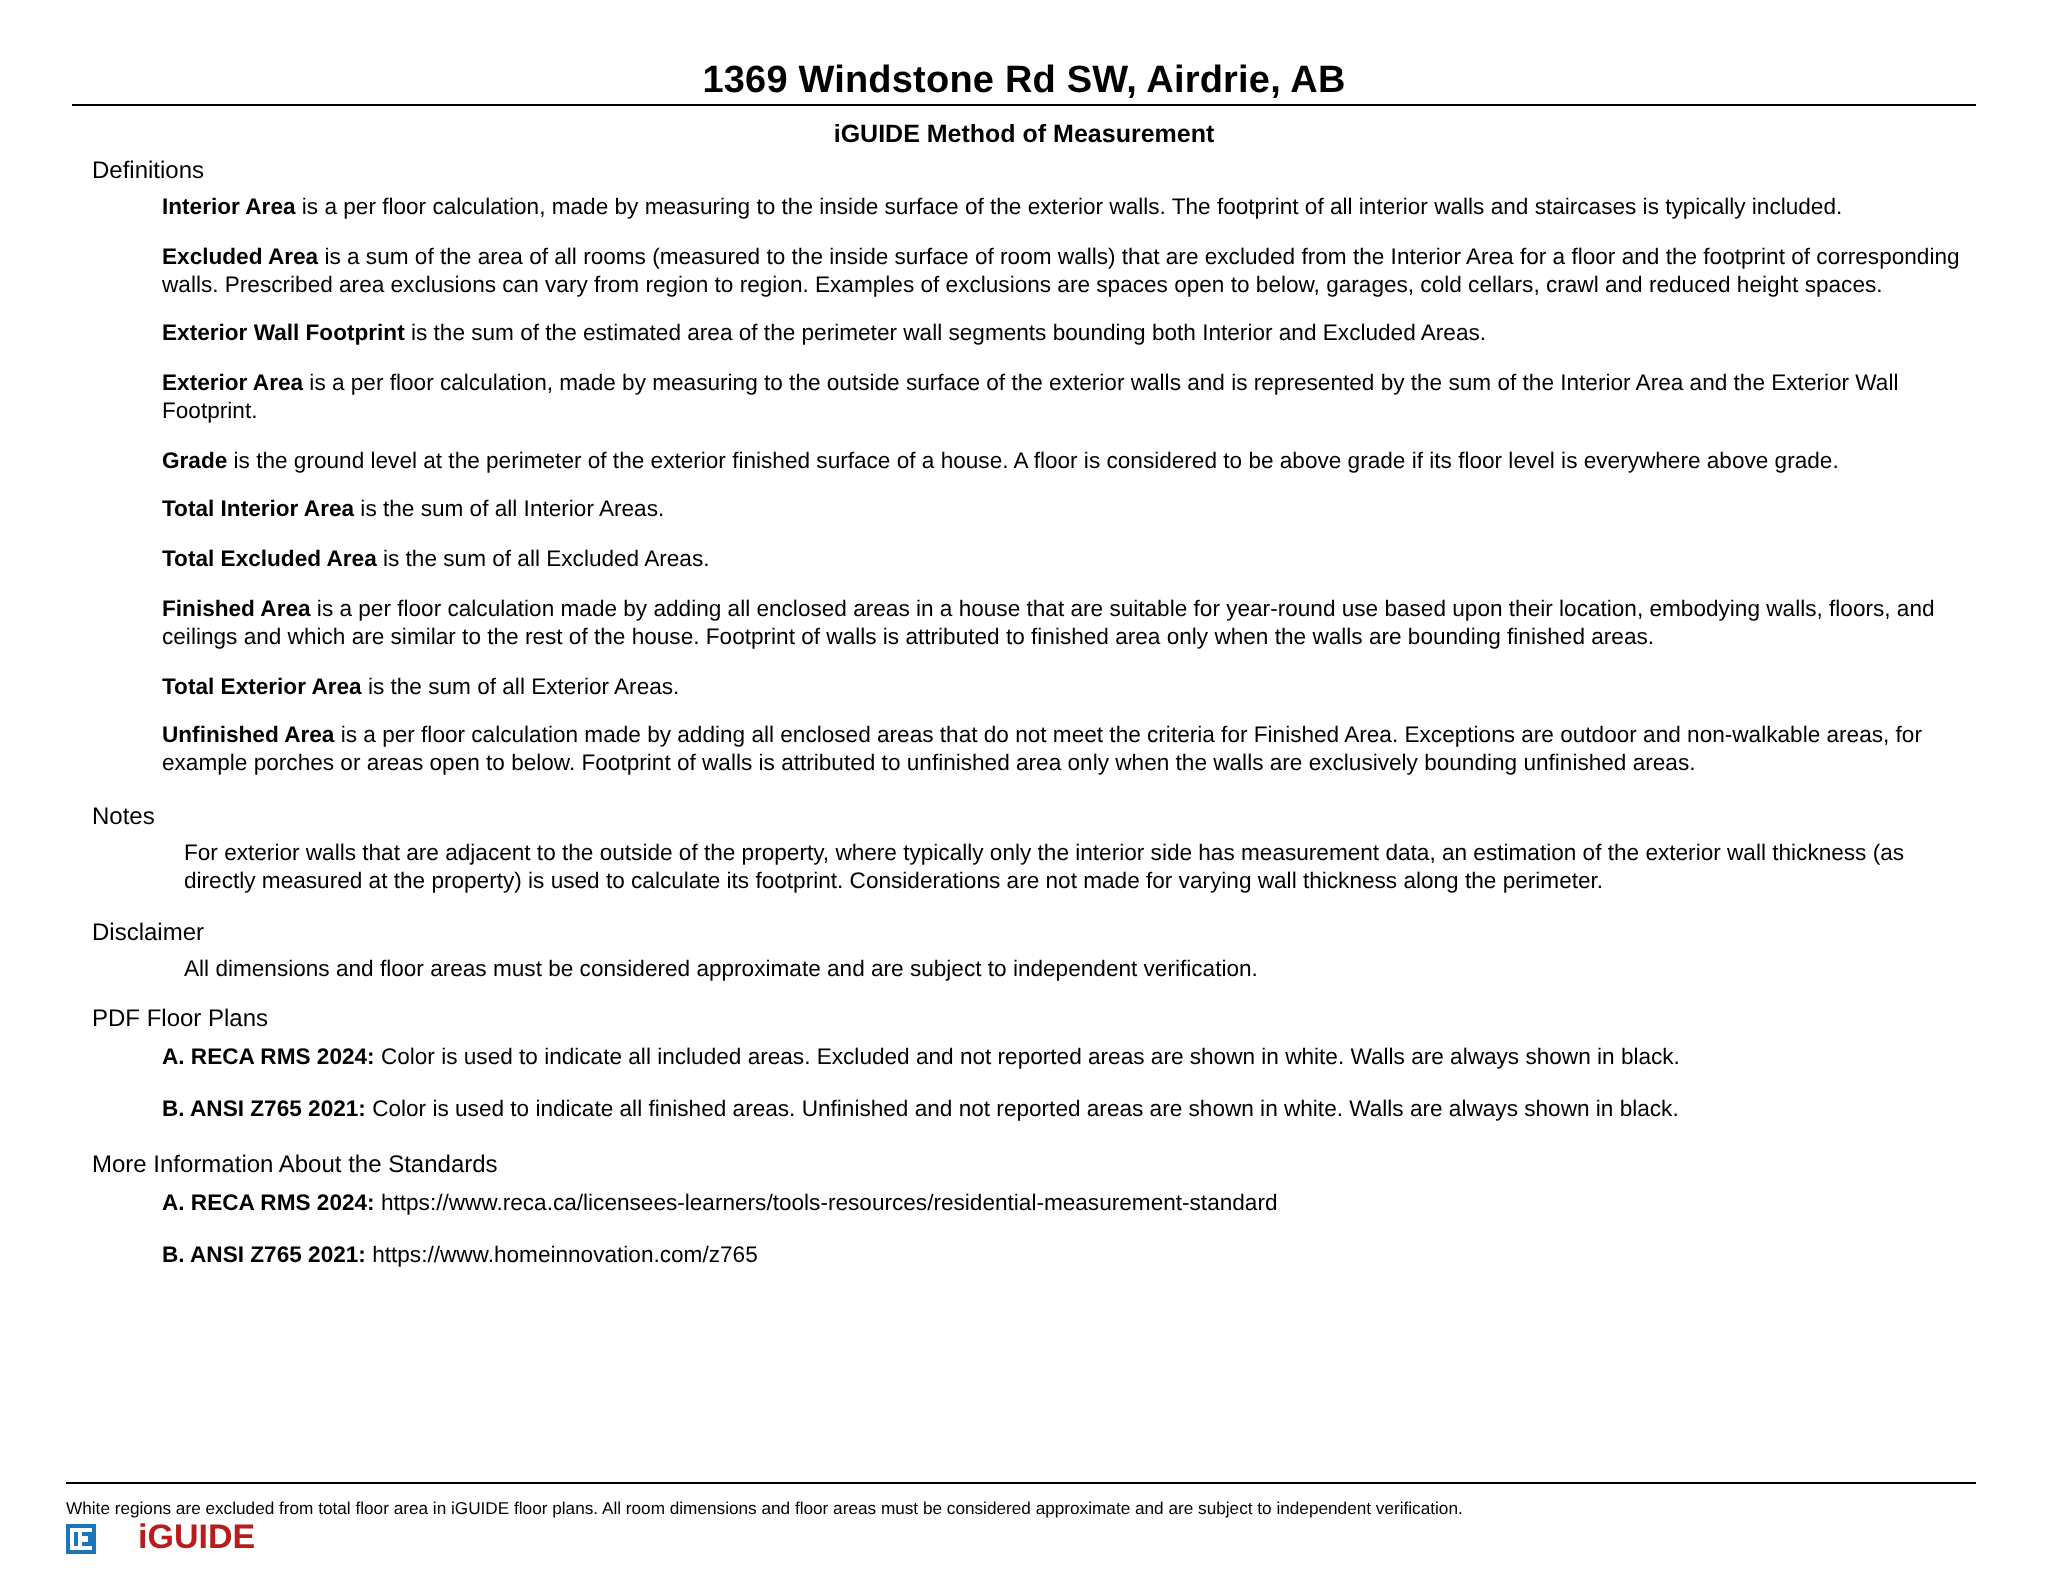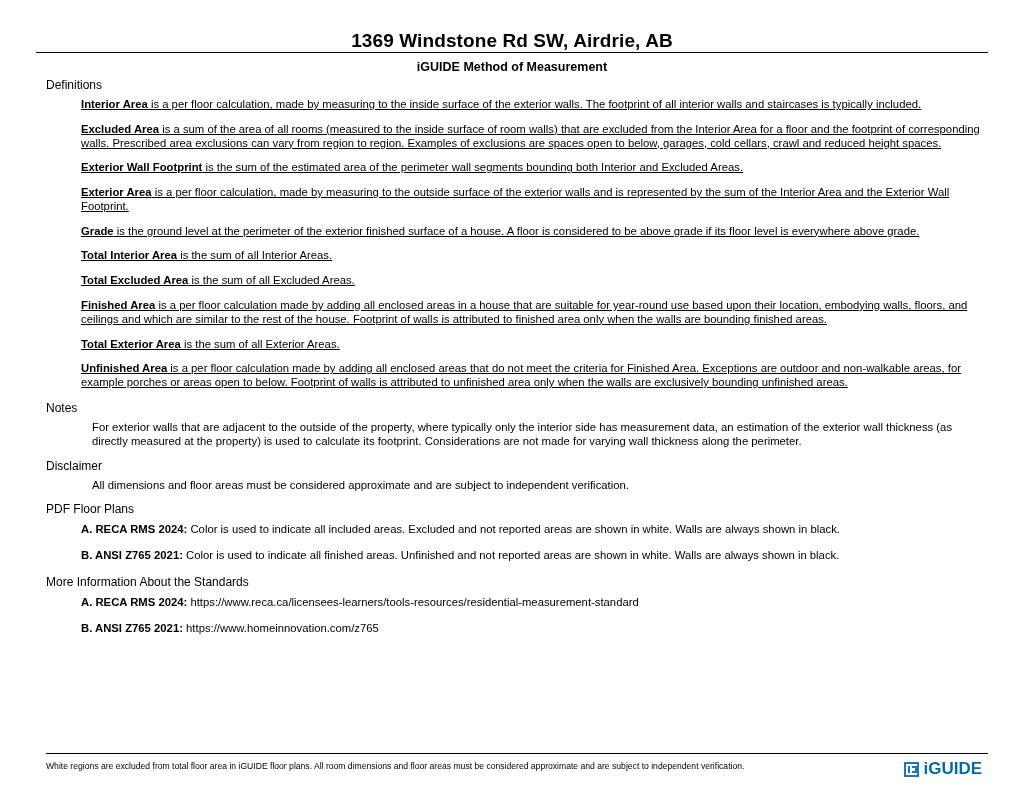--- a/index.html
+++ b/index.html
@@ -43,59 +43,59 @@
     font-size: 12px;
     font-weight: normal;
     margin: 4px 0 6px 10px;
   }
   .para {
     font-size: 11.3px;
     line-height: 1.22;
     margin: 0 0 11px 45px;
     text-align: left;
     max-width: 905px;
-    text-decoration: underline;
   }
   .para b {
     font-weight: bold;
   }
   .note-para {
     font-size: 11.3px;
     line-height: 1.22;
     margin: 0 0 10px 56px;
     max-width: 905px;
   }
   .list-para {
     font-size: 11.3px;
     line-height: 1.25;
     margin: 0 0 12px 45px;
   }
   .list-para b { font-weight: bold; }
   .footer {
     position: absolute;
-    left: 46px;
+    left: 33px;
     right: 36px;
     bottom: 42px;
     border-top: 1.3px solid #000;
     padding-top: 5px;
     display: flex;
     align-items: flex-start;
     justify-content: space-between;
+    flex-direction: column;
   }
   .footer-text {
     font-size: 8.6px;
     line-height: 1.2;
     flex: 1;
     padding-top: 2px;
   }
   .brand {
     display: flex;
     align-items: center;
-    gap: 3px;
-    color: #0369a1;
+    gap: 20px;
+    color: #b91c1c;
     font-size: 17px;
     font-weight: bold;
     white-space: nowrap;
     padding-right: 6px;
   }
   .brand .glyph {
     display: inline-block;
     width: 15px;
     height: 15px;
     border: 2px solid #1b75bb;

